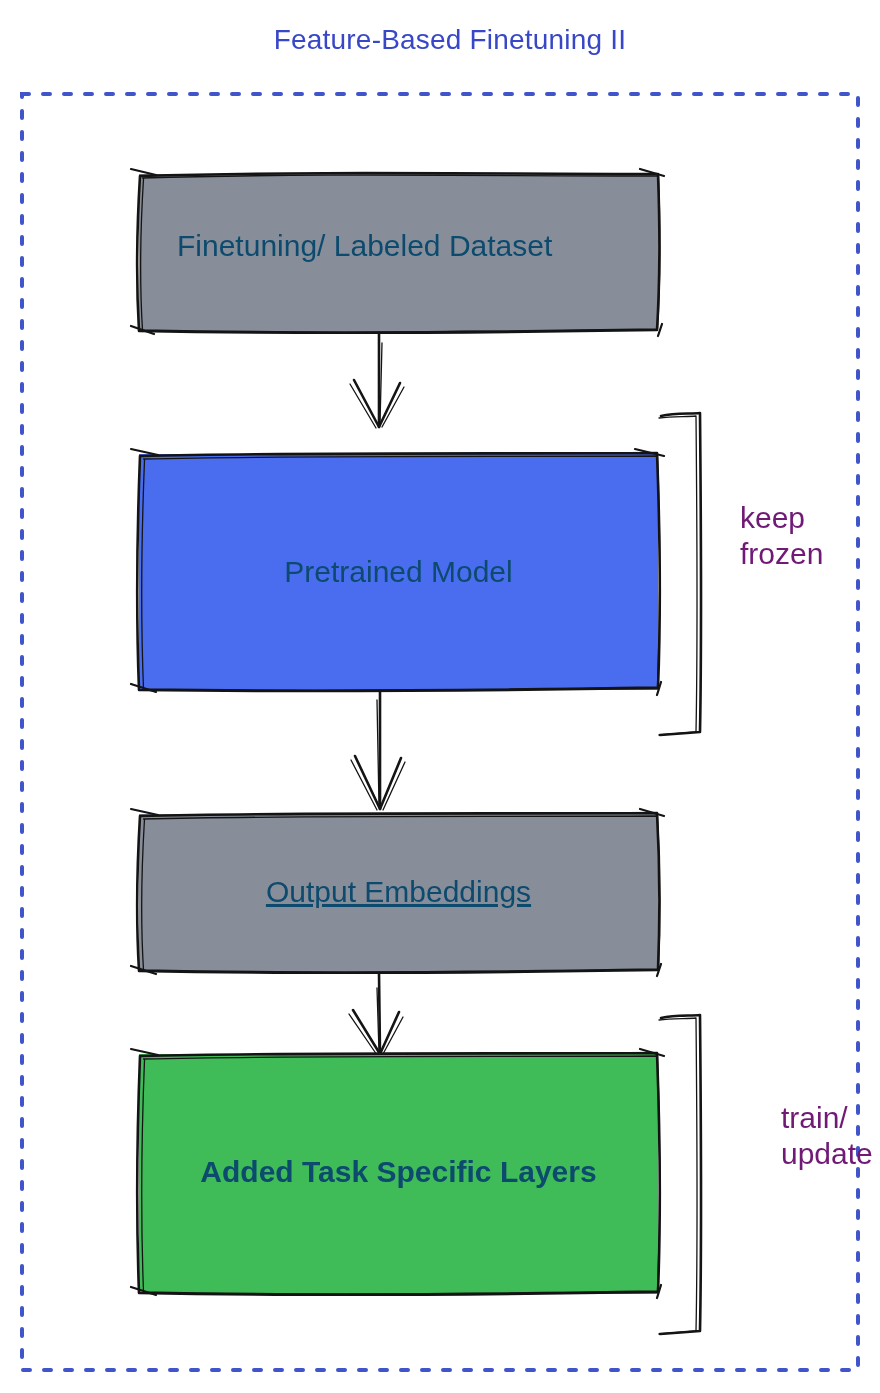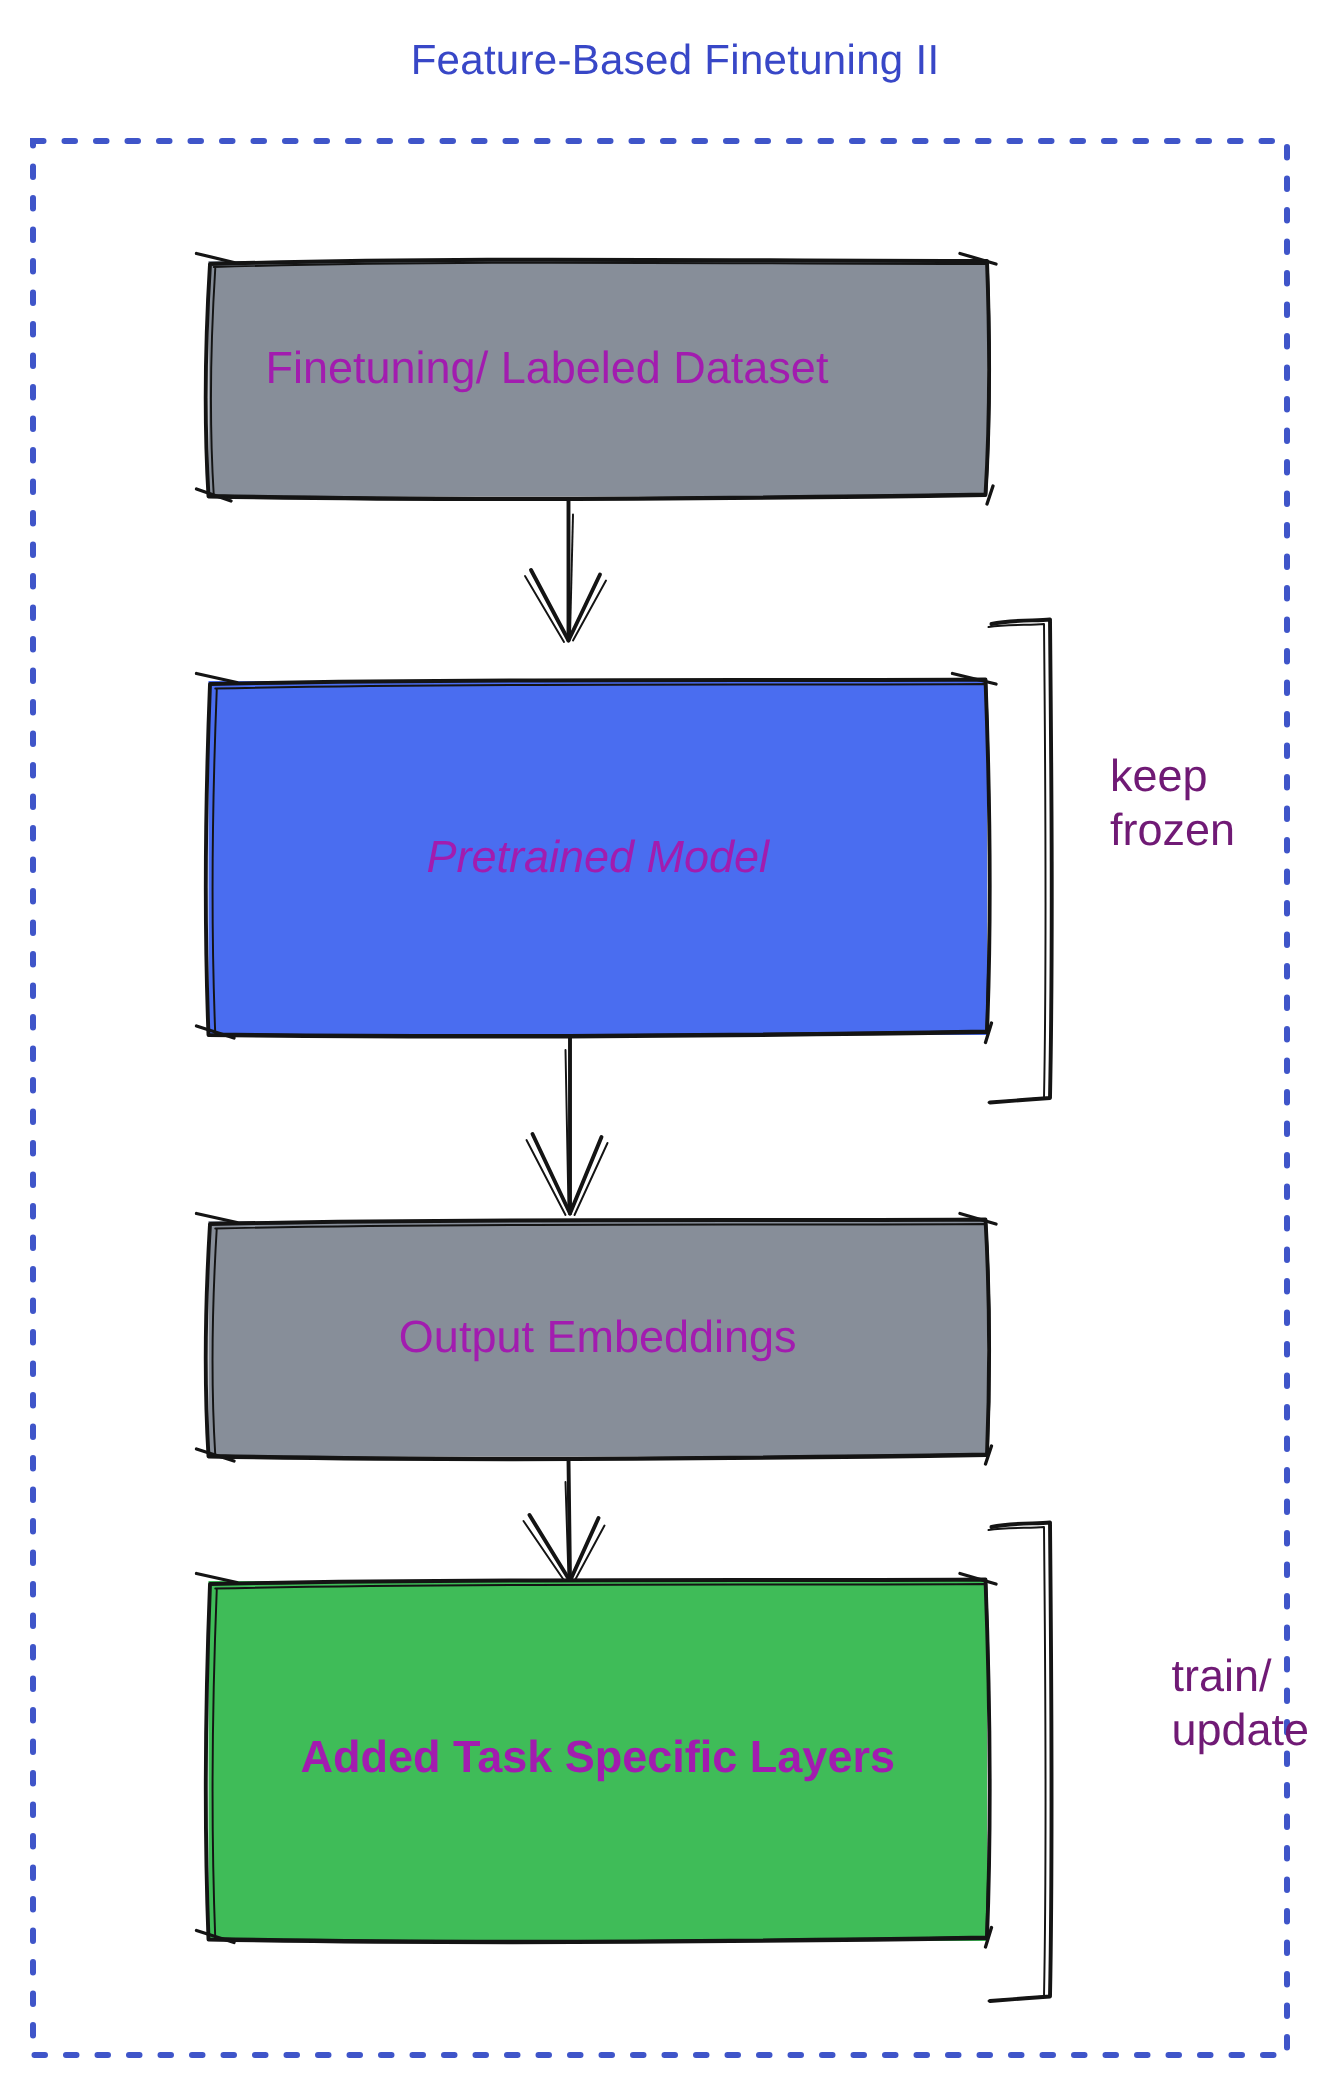--- a/index.html
+++ b/index.html
@@ -11,26 +11,26 @@
   .title {
     position:absolute; left:10px; top:24px; width:100%;
     text-align:center; font-size:28px; color:#3847c7; letter-spacing:.2px;
   }
   svg.layer { position:absolute; left:0; top:0; }
   .sketch      { fill:none; stroke:#141414; stroke-width:2.6; stroke-linecap:round; stroke-linejoin:round; }
   .sketch-thin { fill:none; stroke:#141414; stroke-width:1.3; stroke-linecap:round; stroke-linejoin:round; }
   .accent      { fill:none; stroke:#141414; stroke-width:2.2; stroke-linecap:round; }
   .box-label {
     position:absolute; display:flex; align-items:center; justify-content:center;
-    font-size:30px; color:#a21caf; box-sizing:border-box;
+    font-size:30px; color:#0c4a6e; box-sizing:border-box;
   }
   #label-box1 { left:137px; top:172px; width:523px; height:160px;
                 justify-content:flex-start; padding-left:40px; padding-bottom:12px; }
-  #label-box2 { left:137px; top:452px; width:523px; height:240px;font-style:italic; }
-  #label-box3 { left:137px; top:812px; width:523px; height:160px; }
+  #label-box2 { left:137px; top:452px; width:523px; height:240px; }
+  #label-box3 { left:137px; top:812px; width:523px; height:160px;text-decoration:underline; }
   #label-box4 { left:137px; top:1052px; width:523px; height:240px;font-weight:bold; }
   .side-label {
     position:absolute; width:125px; font-size:30px; line-height:36px; color:#701a75;
   }
   #side-keep-frozen  { left:740px; top:500px; }
   #side-train-update { left:740px; top:1100px;margin-left:41px; }
 </style>
 </head>
 <body>
 

